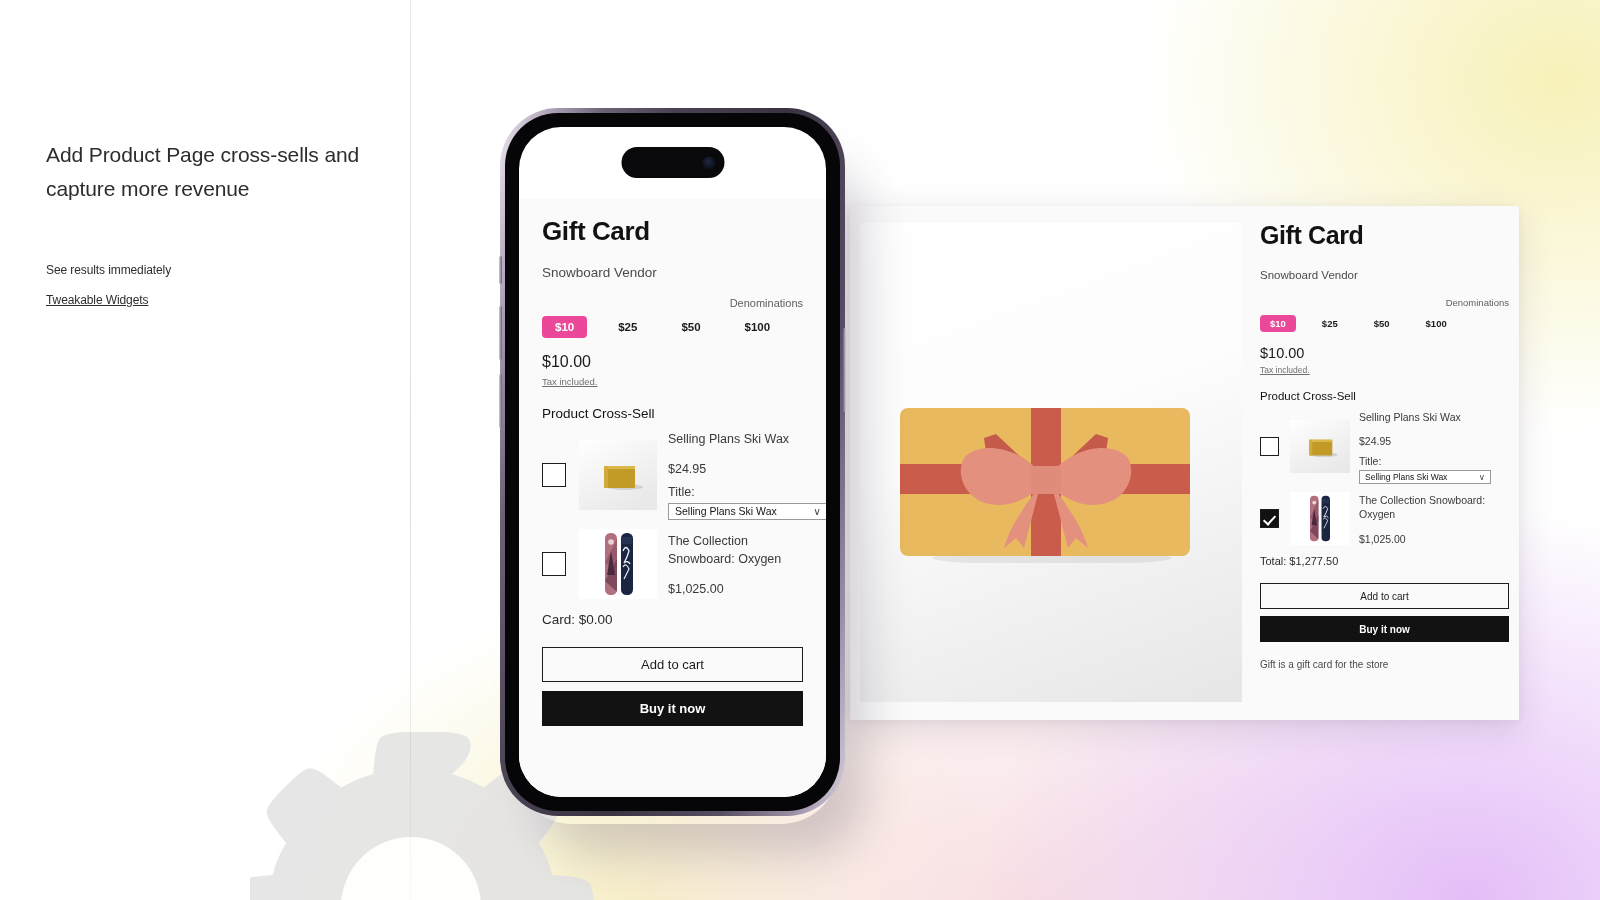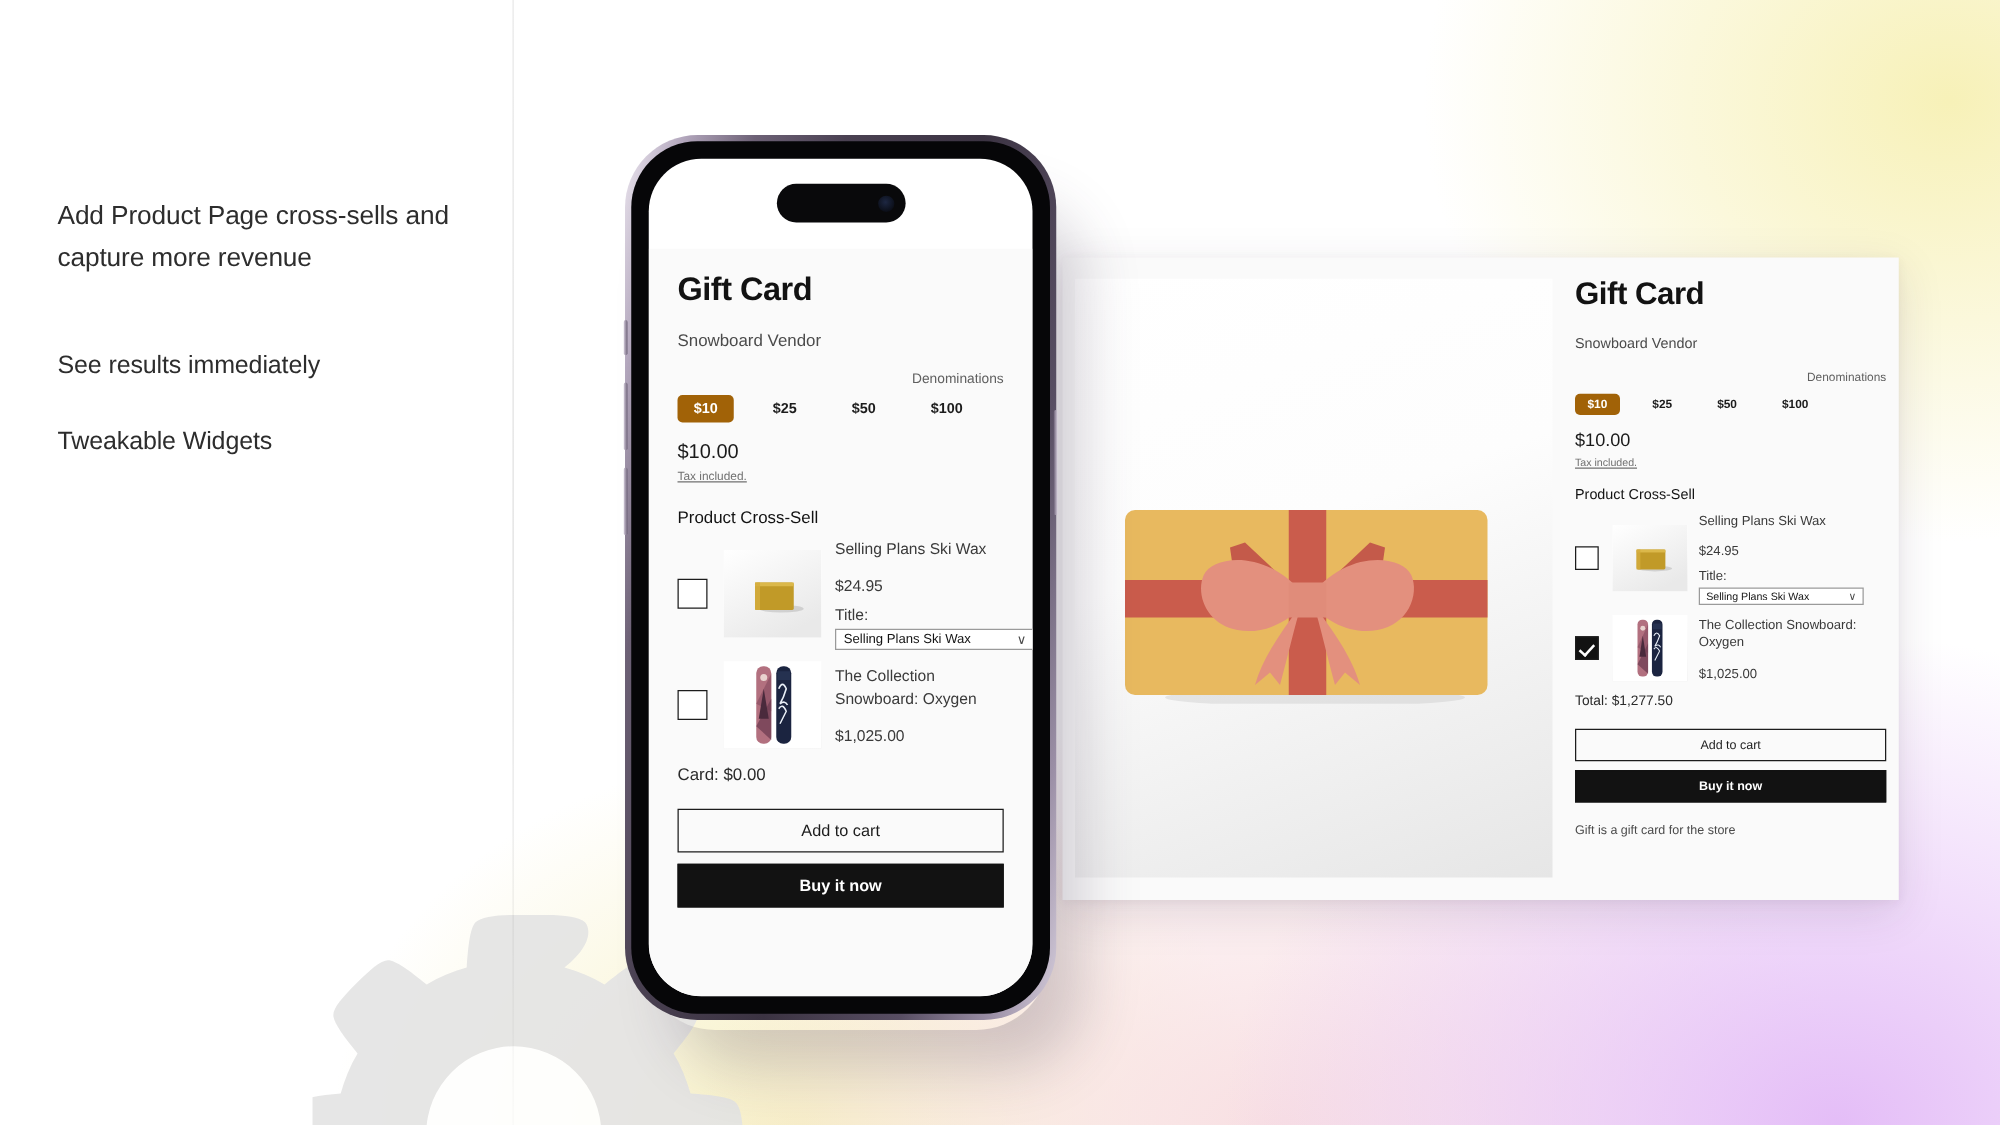--- a/index.html
+++ b/index.html
@@ -39,34 +39,34 @@
     width: 330px;
   }
   #headline {
     font-size: 63px;
     line-height: 1.17;
     font-weight: 800;
     color: #3c3c3c;
     letter-spacing: -1.4px;
   }
   #subheadline {
-    margin-top: 52px;
+    margin-top: 34px;
     font-size: 21px;
     line-height: 1.62;
     color: #2d2d2d;
     font-weight: 400;
     letter-spacing: -0.1px;
   }
   .bullet-line {
-    font-size: 20px;
+    font-size: 12px;
     color: #2d2d2d;
     letter-spacing: -0.1px;
   }
   #bullet-1 { margin-top: 57px; }
-  #bullet-2 { margin-top: 38px; }
+  #bullet-2 { margin-top: 16px; text-decoration: underline; }
 
   
   #desktop-card {
     position: absolute;
     left: 850px; top: 206px;
     width: 669px; height: 514px;
     background: #fafafa;
     box-shadow: 0 10px 34px rgba(60,40,70,.13), 0 2px 8px rgba(60,40,70,.06);
   }
   #desktop-media {
@@ -92,21 +92,21 @@
   .pf-item-name { color: #3a3a3a; }
   .pf-item-price{ color: #3a3a3a; }
   .pf-total  { color: #2a2a2a; }
   .pf-note   { color: #4a4a4a; }
 
   .denoms { display: flex; align-items: center; }
   .denom {
     display: inline-flex; align-items: center; justify-content: center;
     color: #1c1c1c; background: transparent; border-radius: 4px;
   }
-  .denom.selected { background: #a16207; color: #ffffff; }
+  .denom.selected { background: #ec4899; color: #ffffff; }
 
   .cb {
     display: inline-block;
     border: 1.6px solid #1c1c1c;
     background: #ffffff;
     flex: 0 0 auto;
     position: relative;
   }
   .cb.checked { background: #121212; }
   .cb.checked::after {

